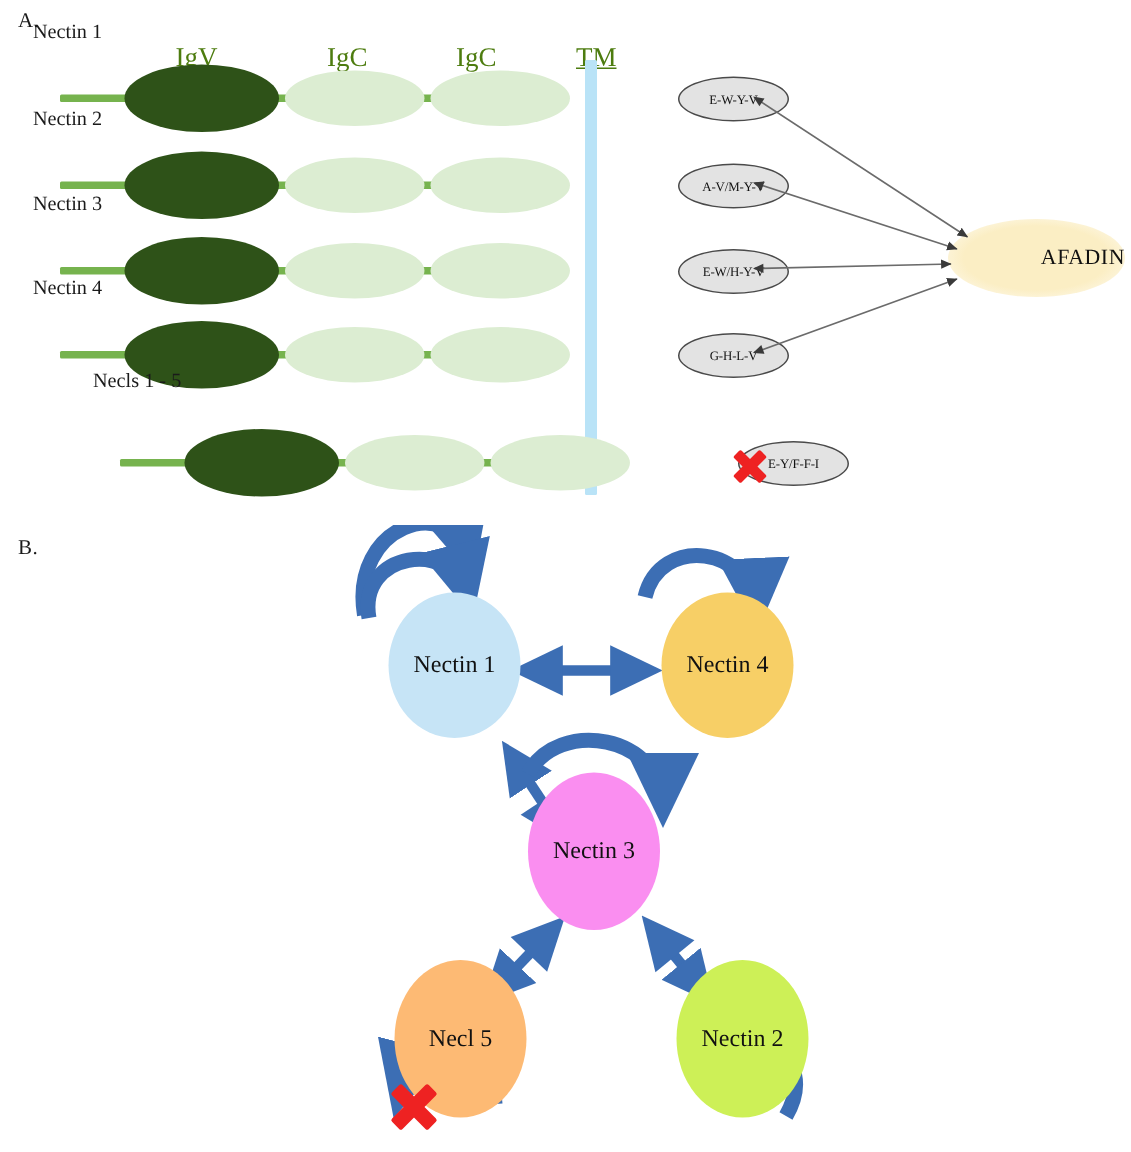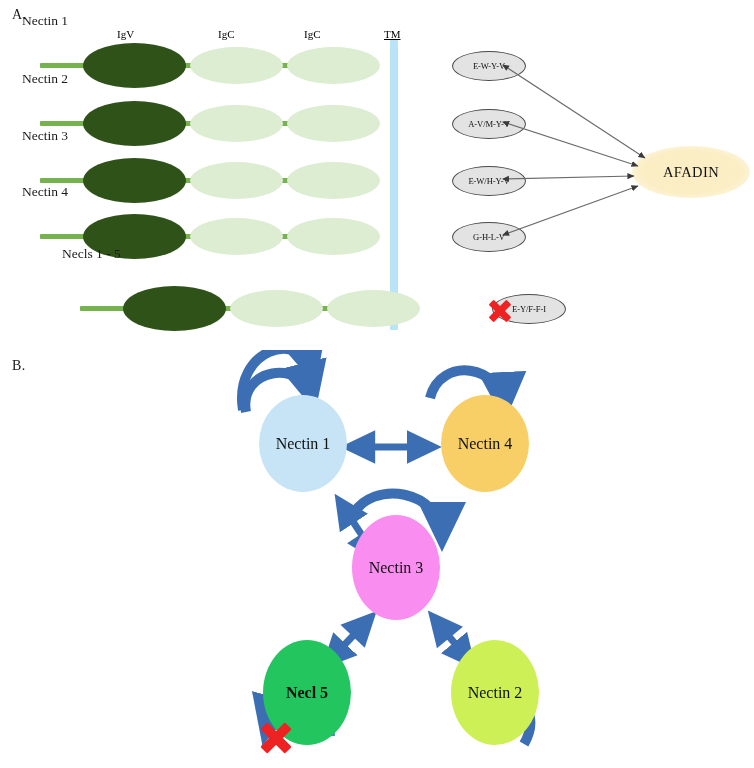--- a/index.html
+++ b/index.html
@@ -34,31 +34,31 @@
     position:absolute;left:287px;top:12px;width:93px;height:37px;
     background:#dcedd2;border-radius:50%;
   }
   .motif{
     position:absolute;left:452px;top:16px;width:72px;height:28px;
     background:#e3e3e3;border:1px solid #4a4a4a;border-radius:50%;
     display:flex;align-items:center;justify-content:center;
     font-size:8.6px;letter-spacing:-0.1px;color:#111;white-space:nowrap;
   }
   .domain-head{
-    position:absolute;font-size:11px;color:#000000;
+    position:absolute;font-size:18px;color:#4d7c0f;
   }
   #tmbar{
     position:absolute;left:390px;top:40px;width:8px;height:290px;
     background:#b9e3f7;border-radius:1px;
   }
   #afadin{
     position:absolute;left:632px;top:146px;width:118px;height:52px;
     border-radius:50%;
     background:radial-gradient(ellipse at 50% 50%, #fbeec4 0%, #fbeec4 58%, rgba(251,238,196,0.55) 78%, rgba(251,238,196,0) 100%);
-    display:flex;align-items:center;justify-content:center;
+    display:flex;align-items:center;justify-content:flex-end;
     font-size:14.5px;color:#111;letter-spacing:0.4px;
   }
   #redx-a{position:absolute;left:485px;top:296px;width:30px;height:30px;}
   
   #panelB{position:absolute;left:0;top:350px;width:754px;height:418px;}
   .node{
     position:absolute;border-radius:50%;
     display:flex;align-items:center;justify-content:center;
     font-size:16px;color:#111;white-space:nowrap;
   }
@@ -192,21 +192,21 @@
   </div>
 
   <div class="node" style="left:441px;top:45px;width:88px;height:97px;background:#f7cf66;">
     <span>Nectin 4</span>
   </div>
 
   <div class="node" style="left:352px;top:165px;width:88px;height:105px;background:#fa8ef0;">
     <span>Nectin 3</span>
   </div>
 
-  <div class="node" style="left:263px;top:290px;width:88px;height:105px;background:#22c55e;font-weight:bold;">
+  <div class="node" style="left:263px;top:290px;width:88px;height:105px;background:#fdba74;">
     <span>Necl 5</span>
   </div>
 
   <div class="node" style="left:451px;top:290px;width:88px;height:105px;background:#cdf057;">
     <span>Nectin 2</span>
   </div>
 
   <svg style="position:absolute;left:256px;top:368px;width:40px;height:40px;" viewBox="0 0 30 30">
     <g transform="rotate(45 15 15)">
       <rect x="11.3" y="2" width="7.4" height="26" rx="1.2" fill="#ee2222"></rect>

